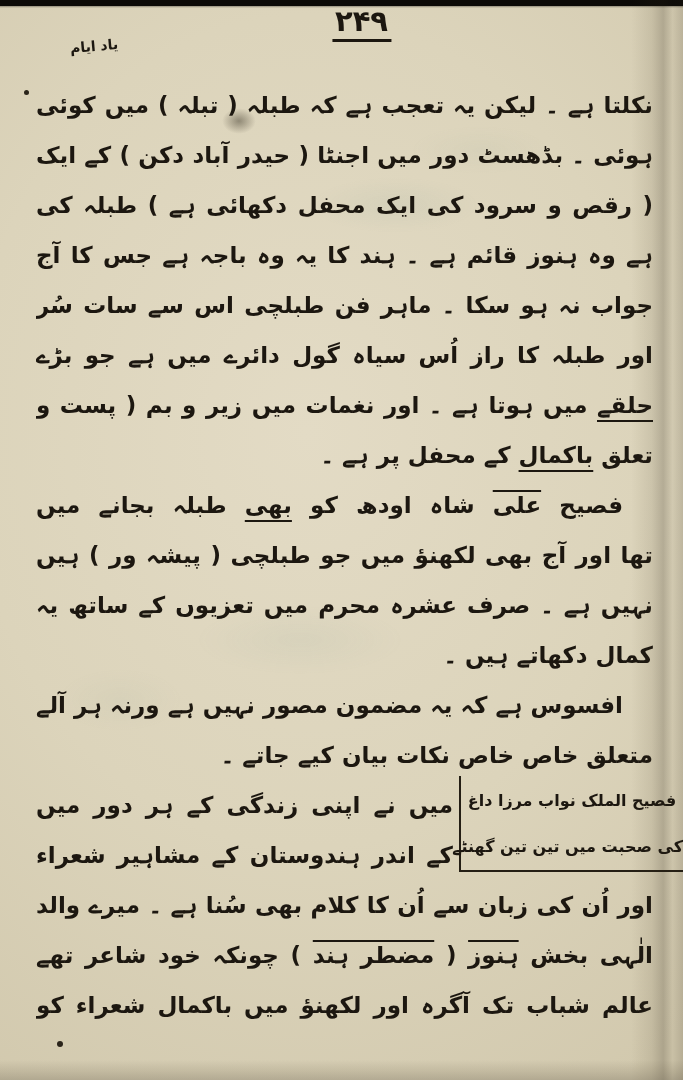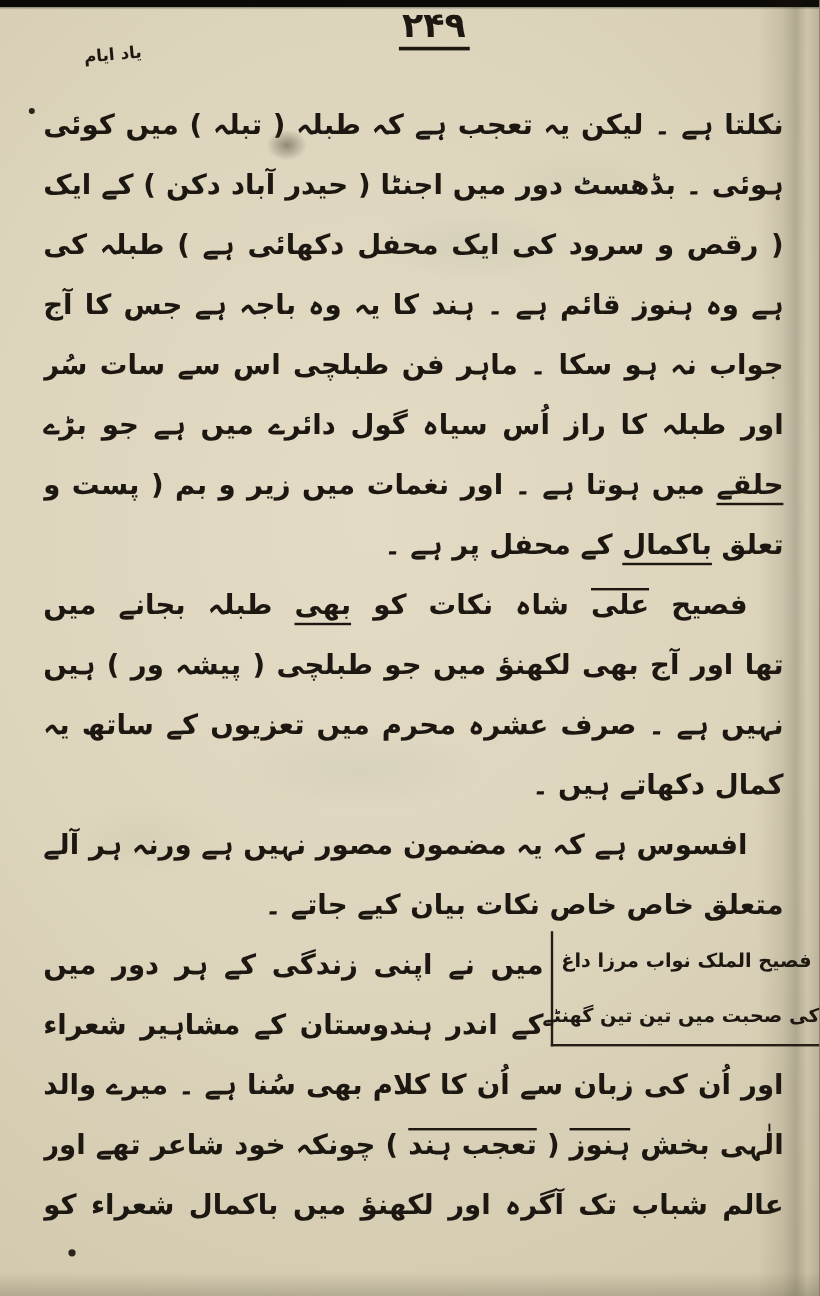--- a/index.html
+++ b/index.html
@@ -67,30 +67,30 @@
   <div class="body-text">
     <div id="body-lines">
         <div class="line just"><span>نکلتا ہے ۔ لیکن یہ تعجب ہے کہ طبلہ ( تبلہ ) میں کوئی ترمیم نہیں</span></div>
         <div class="line just"><span>ہوئی ۔ بڈھسٹ دور میں اجنٹا ( حیدر آباد دکن ) کے ایک غار میں</span></div>
         <div class="line just"><span>( رقص و سرود کی ایک محفل دکھائی ہے ) طبلہ کی جو تصویر دکھائی</span></div>
         <div class="line just"><span>ہے وہ ہنوز قائم ہے ۔ ہند کا یہ وہ باجہ ہے جس کا آج تک</span></div>
         <div class="line just"><span>جواب نہ ہو سکا ۔ ماہر فن طبلچی اس سے سات سُر نکال سکتا ہے</span></div>
         <div class="line just"><span>اور طبلہ کا راز اُس سیاہ گول دائرے میں ہے جو بڑے چرمی</span></div>
         <div class="line just"><span class="u">حلقے</span><span> میں ہوتا ہے ۔ اور نغمات میں زیر و بم ( پست و بلند ) کا</span></div>
         <div class="line"><span>تعلق </span><span class="u">باکمال</span><span> کے محفل پر ہے ۔</span></div>
-        <div class="line just indent"><span>فصیح </span><span class="o">علی</span><span> شاہ نکات کو </span><span class="u">بھی</span><span> طبلہ بجانے میں انتہائی کمال</span></div>
+        <div class="line just indent"><span>فصیح </span><span class="o">علی</span><span> شاہ اودھ کو </span><span class="u">بھی</span><span> طبلہ بجانے میں انتہائی کمال</span></div>
         <div class="line just"><span>تھا اور آج بھی لکھنؤ میں جو طبلچی ( پیشہ ور ) ہیں ان کا جواب</span></div>
         <div class="line just"><span>نہیں ہے ۔ صرف عشرہ محرم میں تعزیوں کے ساتھ یہ طبلچی اپنا</span></div>
         <div class="line"><span>کمال دکھاتے ہیں ۔</span></div>
         <div class="line just indent"><span>افسوس ہے کہ یہ مضمون مصور نہیں ہے ورنہ ہر آلے کے</span></div>
         <div class="line"><span>متعلق خاص خاص نکات بیان کیے جاتے ۔</span></div>
         <div class="line just narrow"><span>میں نے اپنی زندگی کے ہر دور میں پچاس سال</span></div>
         <div class="line just narrow"><span>کے اندر ہندوستان کے مشاہیر شعراء کو دیکھا</span></div>
         <div class="line just"><span>اور اُن کی زبان سے اُن کا کلام بھی سُنا ہے ۔ میرے والد منشی</span></div>
-        <div class="line just"><span>الٰہی بخش </span><span class="o">ہنوز</span><span> ( </span><span class="o">تعجب ہند</span><span> ) چونکہ خود شاعر تھے اور انھوں نے</span></div>
+        <div class="line just"><span>الٰہی بخش </span><span class="o">ہنوز</span><span> ( </span><span class="o">مضطر ہند</span><span> ) چونکہ خود شاعر تھے اور انھوں نے</span></div>
         <div class="line just"><span>عالم شباب تک آگرہ اور لکھنؤ میں باکمال شعراء کو دیکھا تھا اور</span></div>
       </div>
     <div class="margin-note">
       <div class="note-line">فصیح الملک نواب مرزا داغ</div>
       <div class="note-line">کی صحبت میں تین تین گھنٹے</div>
     </div>
   </div>
 
   <div class="speck s1"></div>
   <div class="speck s2"></div>

